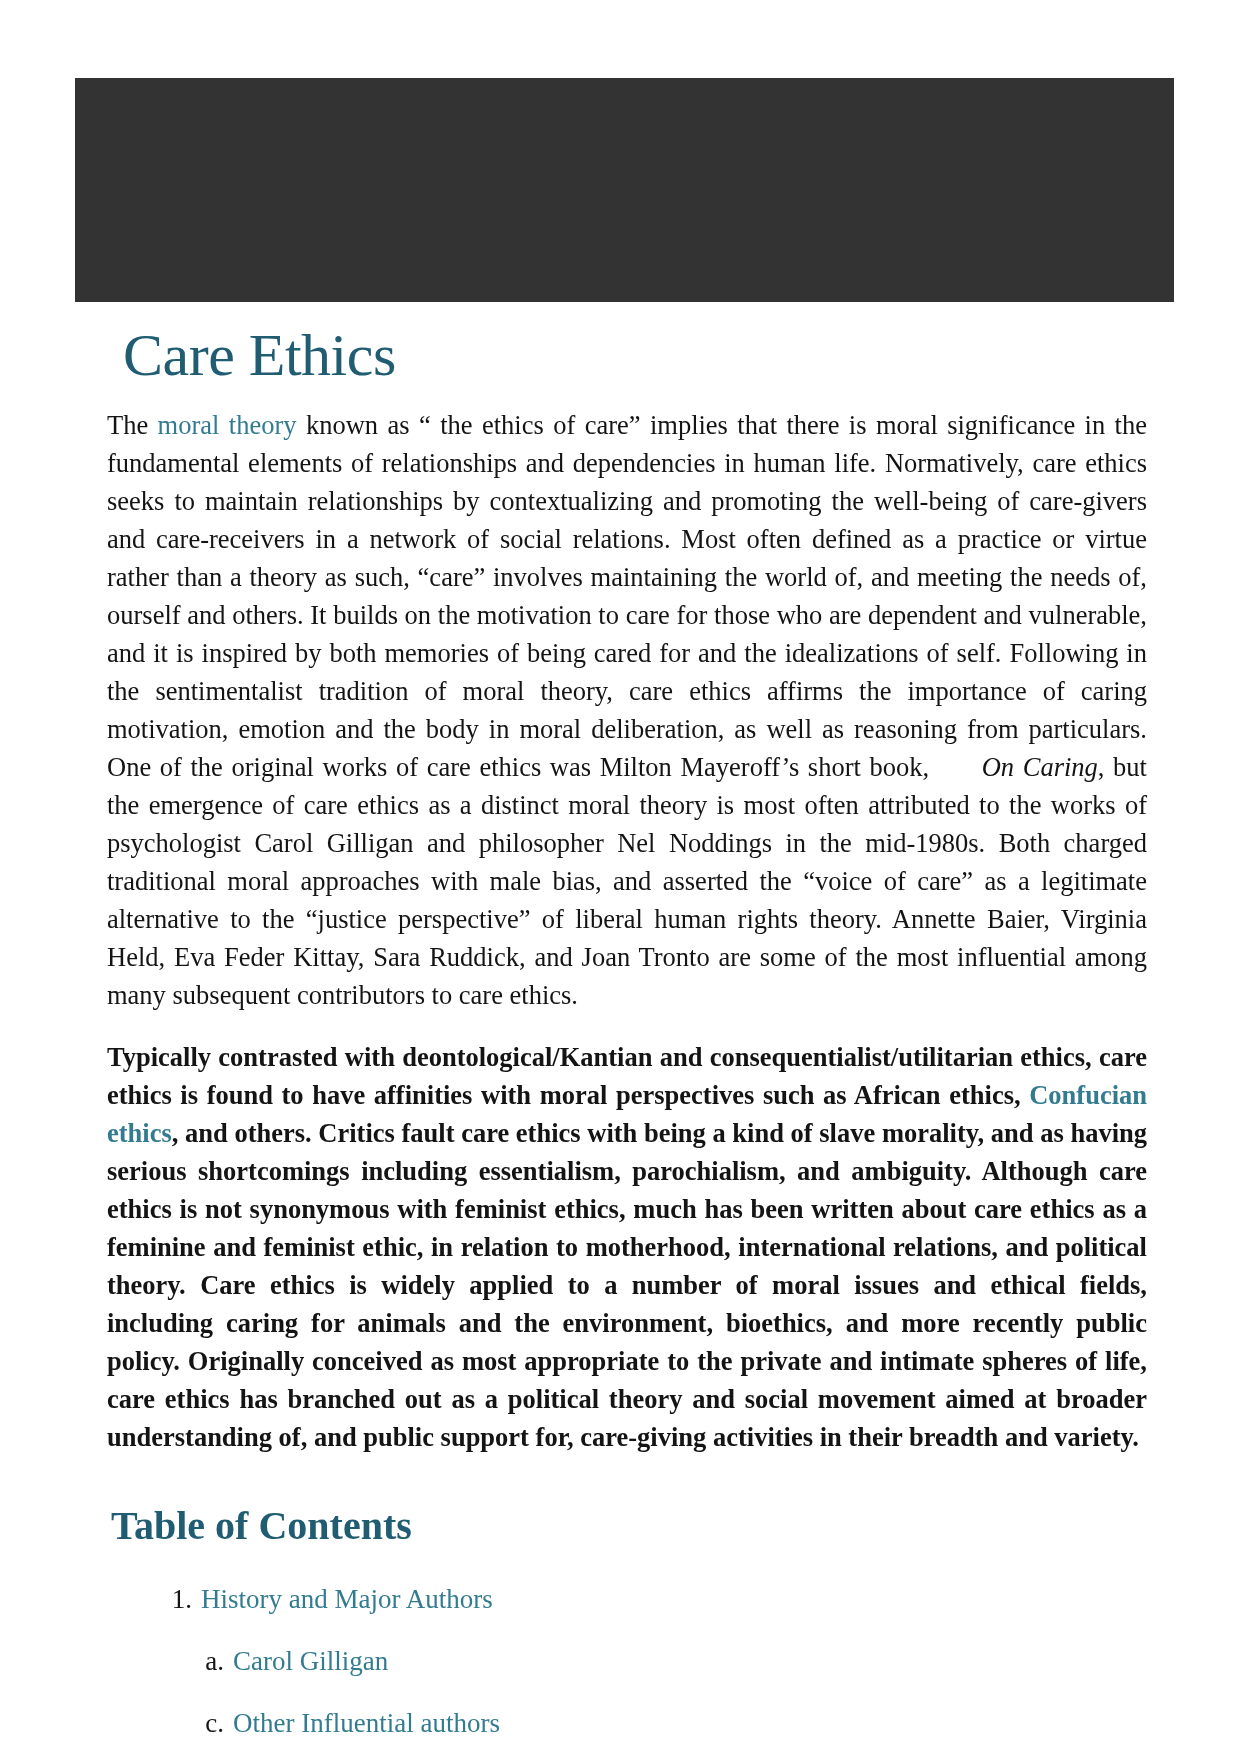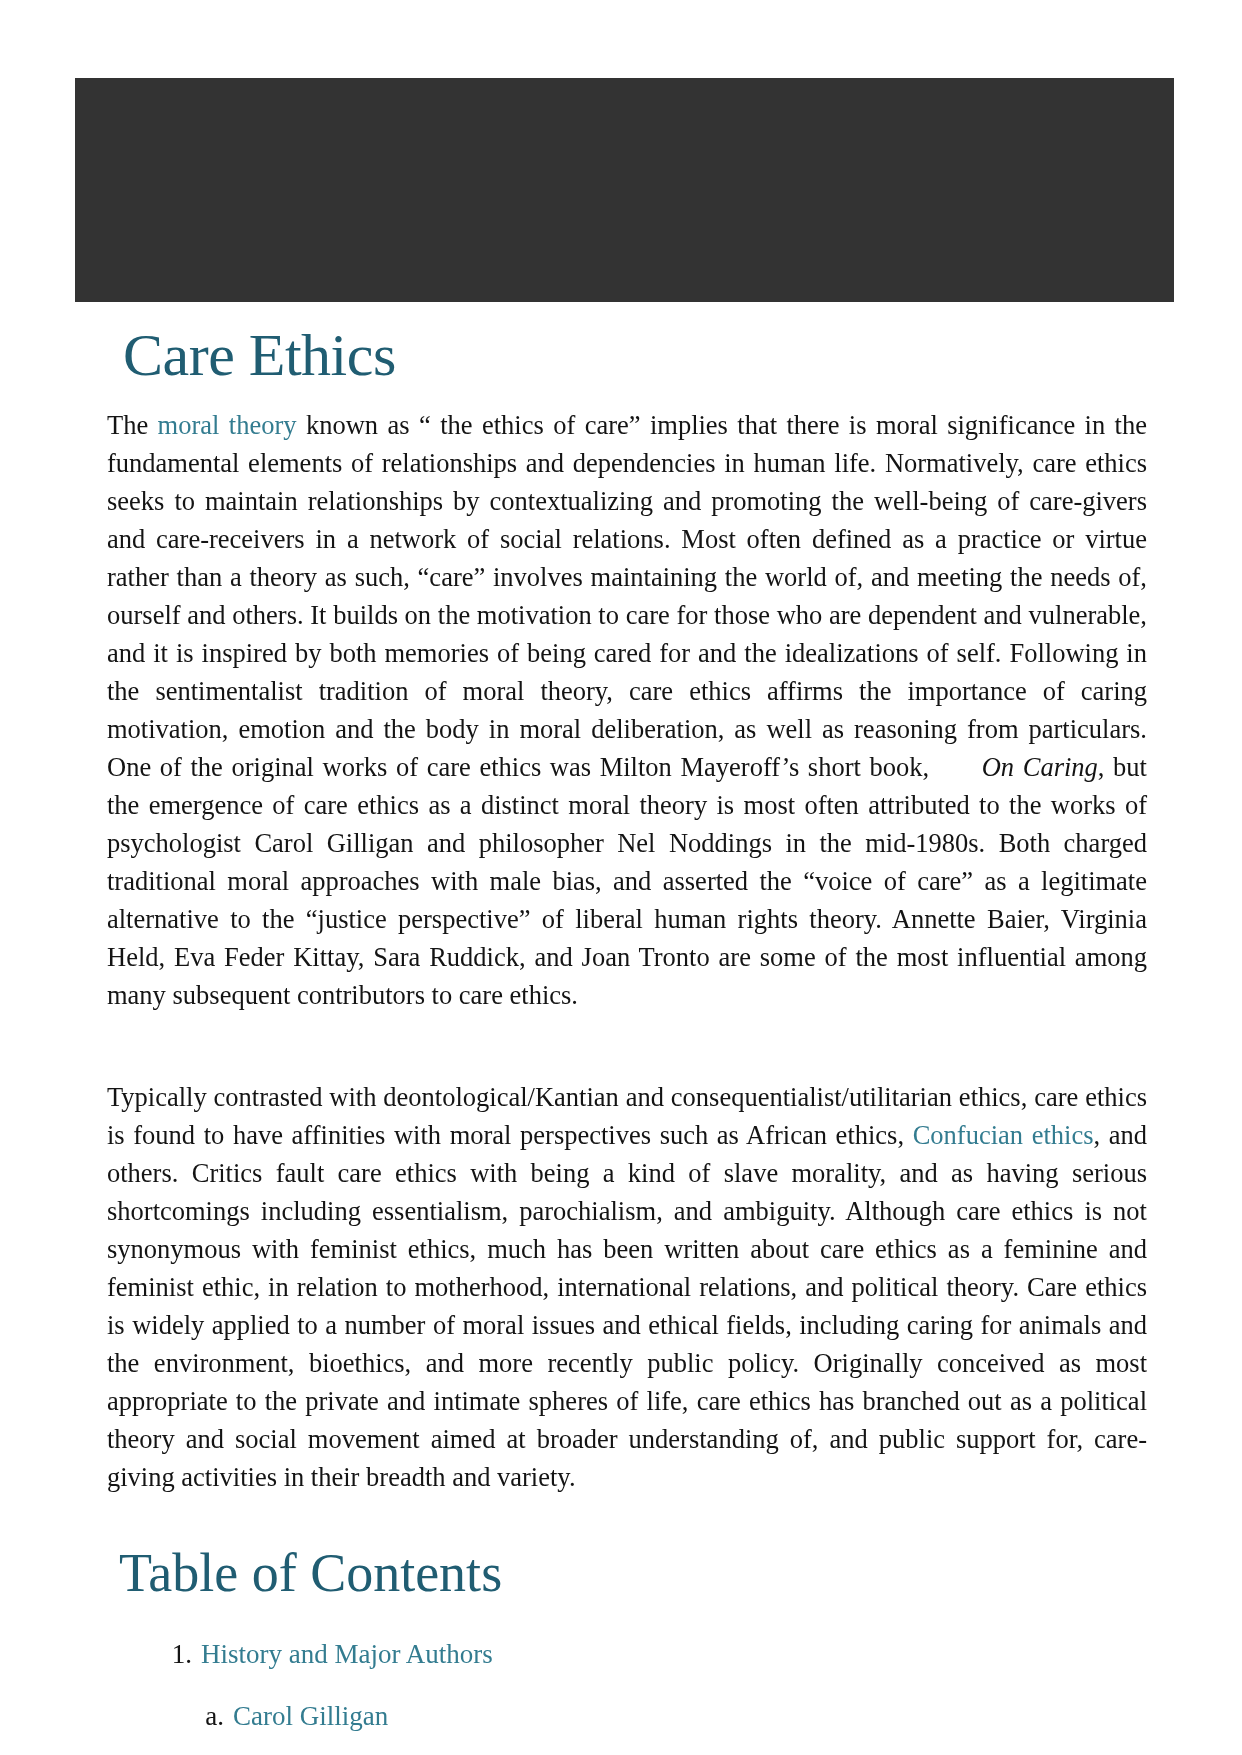--- a/index.html
+++ b/index.html
@@ -39,29 +39,30 @@
     letter-spacing: -0.5px;
   }
   p.article-paragraph {
     margin: 18px 0 0 0;
     font-size: 26.5px;
     line-height: 38px;
     text-align: justify;
     color: var(--body-color);
   }
   p.article-paragraph + p.article-paragraph {
-    margin-top: 64px;
+    margin-top: 24px;
+    font-weight: bold;
   }
   a { color: var(--link-color); text-decoration: none; cursor: pointer; }
   em { font-style: italic; margin-left: 44px; }
   h2.toc-heading {
-    margin: 48px 0 32px 12px;
-    font-size: 54px;
+    margin: 48px 0 32px 4px;
+    font-size: 40px;
     line-height: 1.1;
-    font-weight: normal;
+    font-weight: bold;
     color: var(--heading-color);
   }
   .toc-list {
     font-size: 27px;
     line-height: 38px;
   }
   .toc-item { margin: 0; }
   .toc-marker {
     display: inline-block;
     width: 40px;

